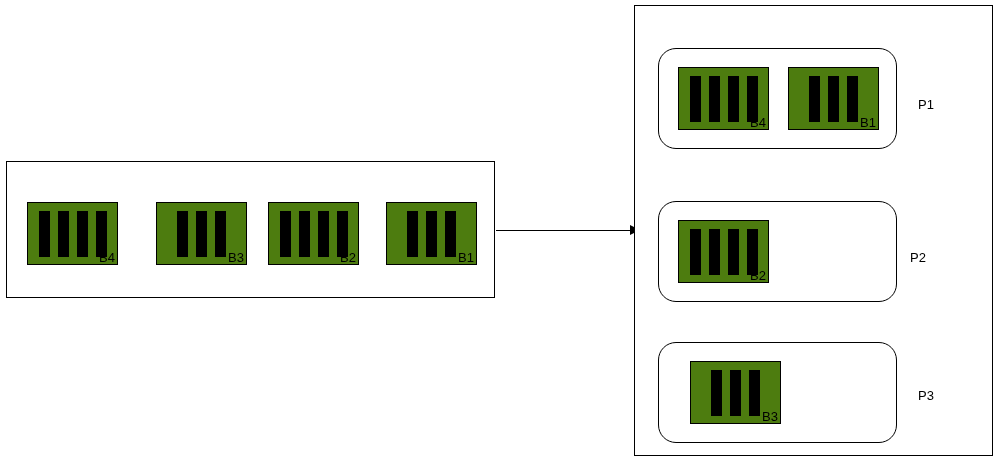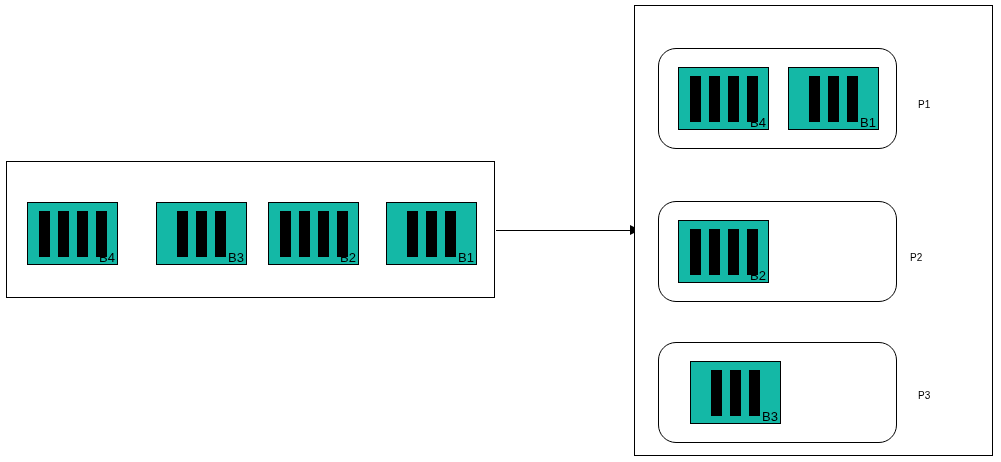--- a/index.html
+++ b/index.html
@@ -27,21 +27,21 @@
   }
 
   .pool {
     border: 1.6px solid #000000;
     background: #ffffff;
     border-radius: 18px;
   }
 
   .batch-box {
     border: 1.4px solid #000000;
-    background: #14b8a6;
+    background: #4d7c0f;
   }
 
   .bars {
     position: absolute;
     left: 0; top: 0; right: 0; bottom: 0;
     display: flex;
     align-items: center;
     justify-content: center;
   }
   .bar {
@@ -58,21 +58,21 @@
     font-size: 13px;
     line-height: 14px;
     color: #000000;
     font-family: "Liberation Sans", sans-serif;
     letter-spacing: 0px;
     background: transparent;
   }
 
   .pool-label {
     position: absolute;
-    font-size: 10px;
+    font-size: 13px;
     line-height: 14px;
     color: #000000;
     font-family: "Liberation Sans", sans-serif;
   }
 
   
   .arrow-shaft {
     position: absolute;
     height: 0;
     border-top: 1.6px solid #000000;

